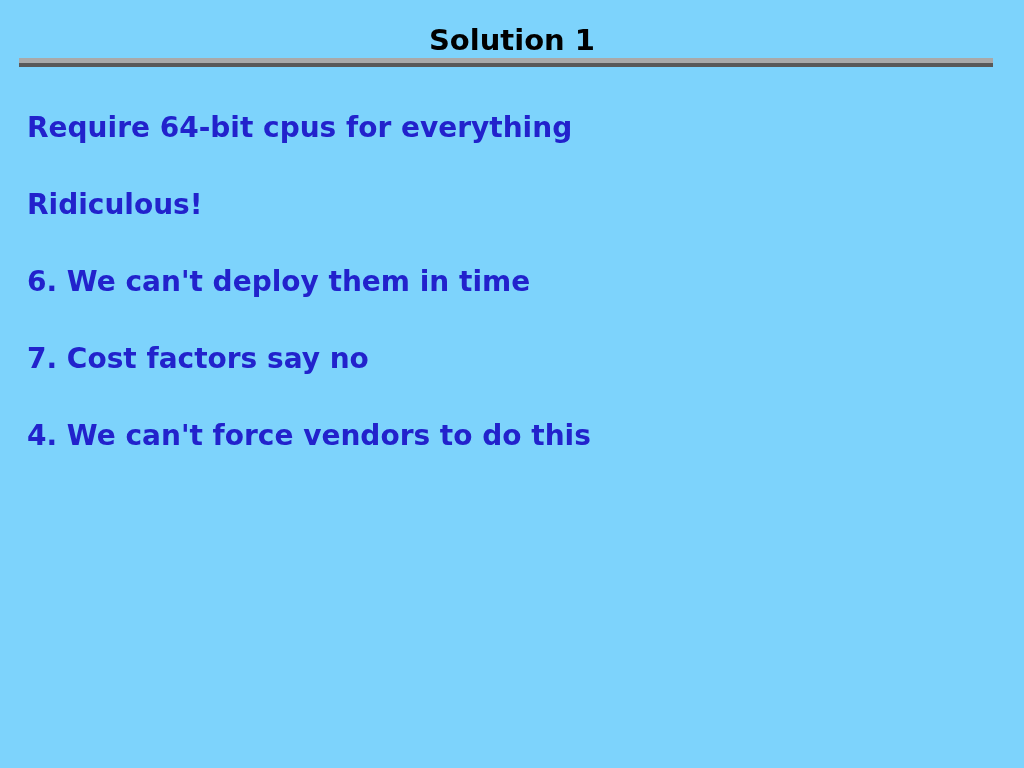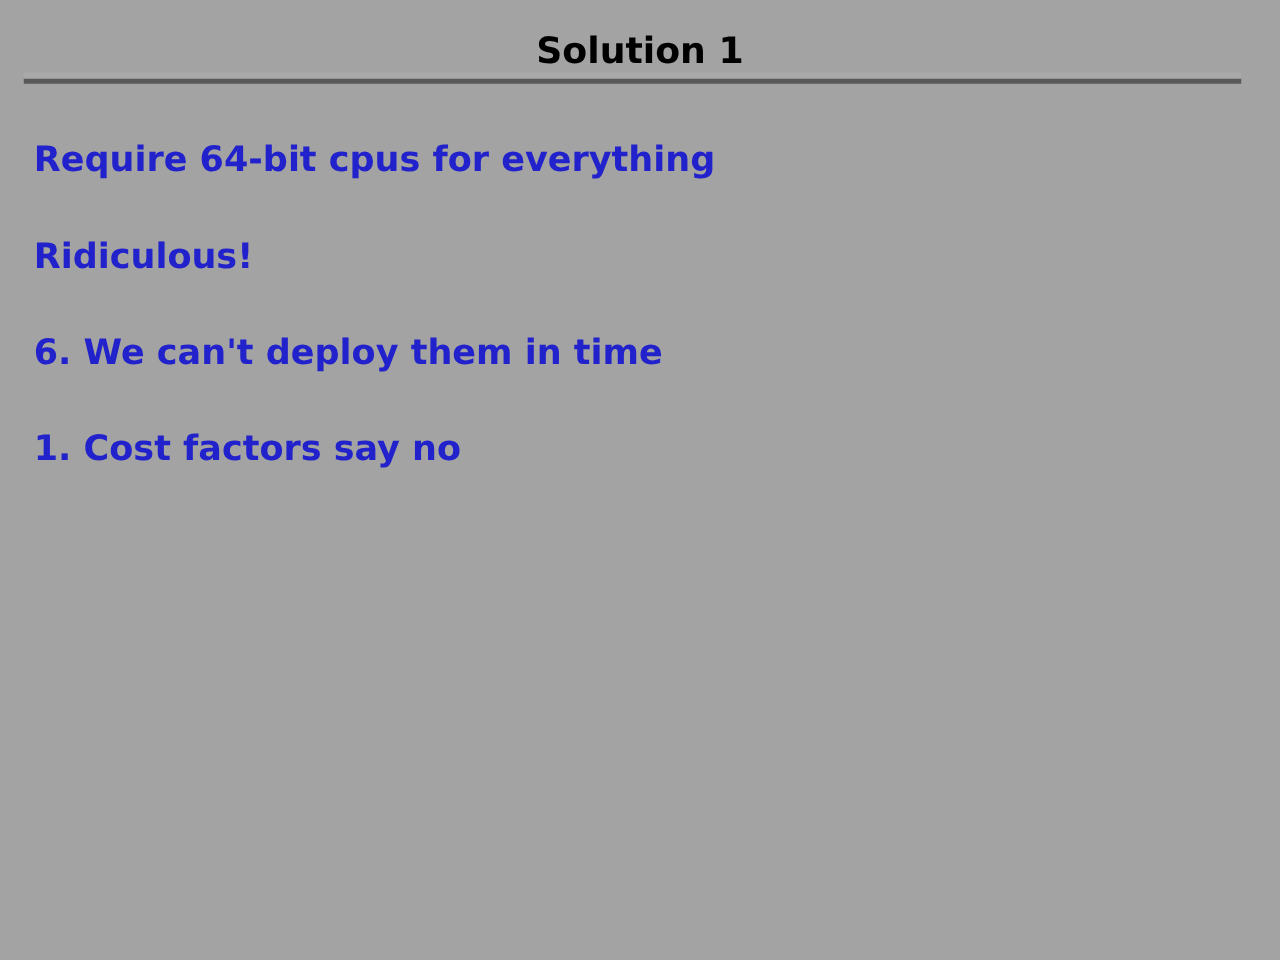--- a/index.html
+++ b/index.html
@@ -7,21 +7,21 @@
     width: 1024px;
     height: 768px;
     background: #ffffff;
     font-family: "DejaVu Sans", sans-serif;
     overflow: hidden;
   }
   .slide {
     position: relative;
     width: 1024px;
     height: 768px;
-    background: #a3a3a3;
+    background: #7dd3fc;
   }
   .slide-title {
     position: absolute;
     top: 24px;
     left: 0;
     width: 1024px;
     text-align: center;
     font-size: 29px;
     font-weight: bold;
     color: #000000;
@@ -71,16 +71,17 @@
 
   <div class="divider">
     <div class="divider-top"></div>
     <div class="divider-bottom"></div>
   </div>
 
   <div class="body-text">
     <span class="text-line">Require 64-bit cpus for everything</span>
     <span class="text-line">Ridiculous!</span>
     <span class="text-line">6. We can't deploy them in time</span>
-    <span class="text-line">1. Cost factors say no</span>
+    <span class="text-line">7. Cost factors say no</span>
+    <span class="text-line">4. We can't force vendors to do this</span>
   </div>
 
 </div>
 
 </body></html>

